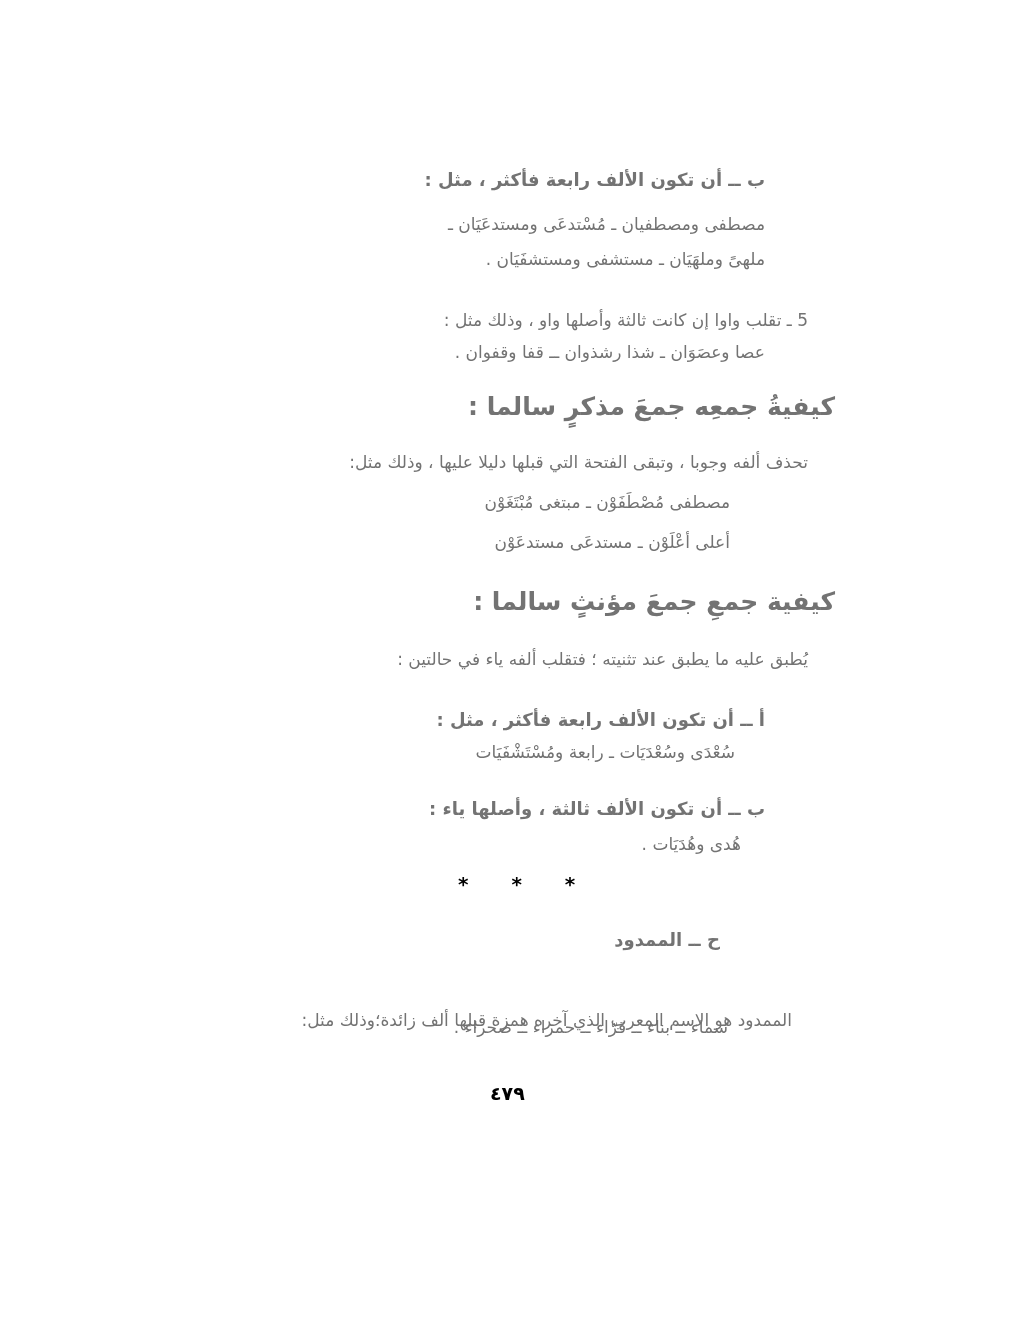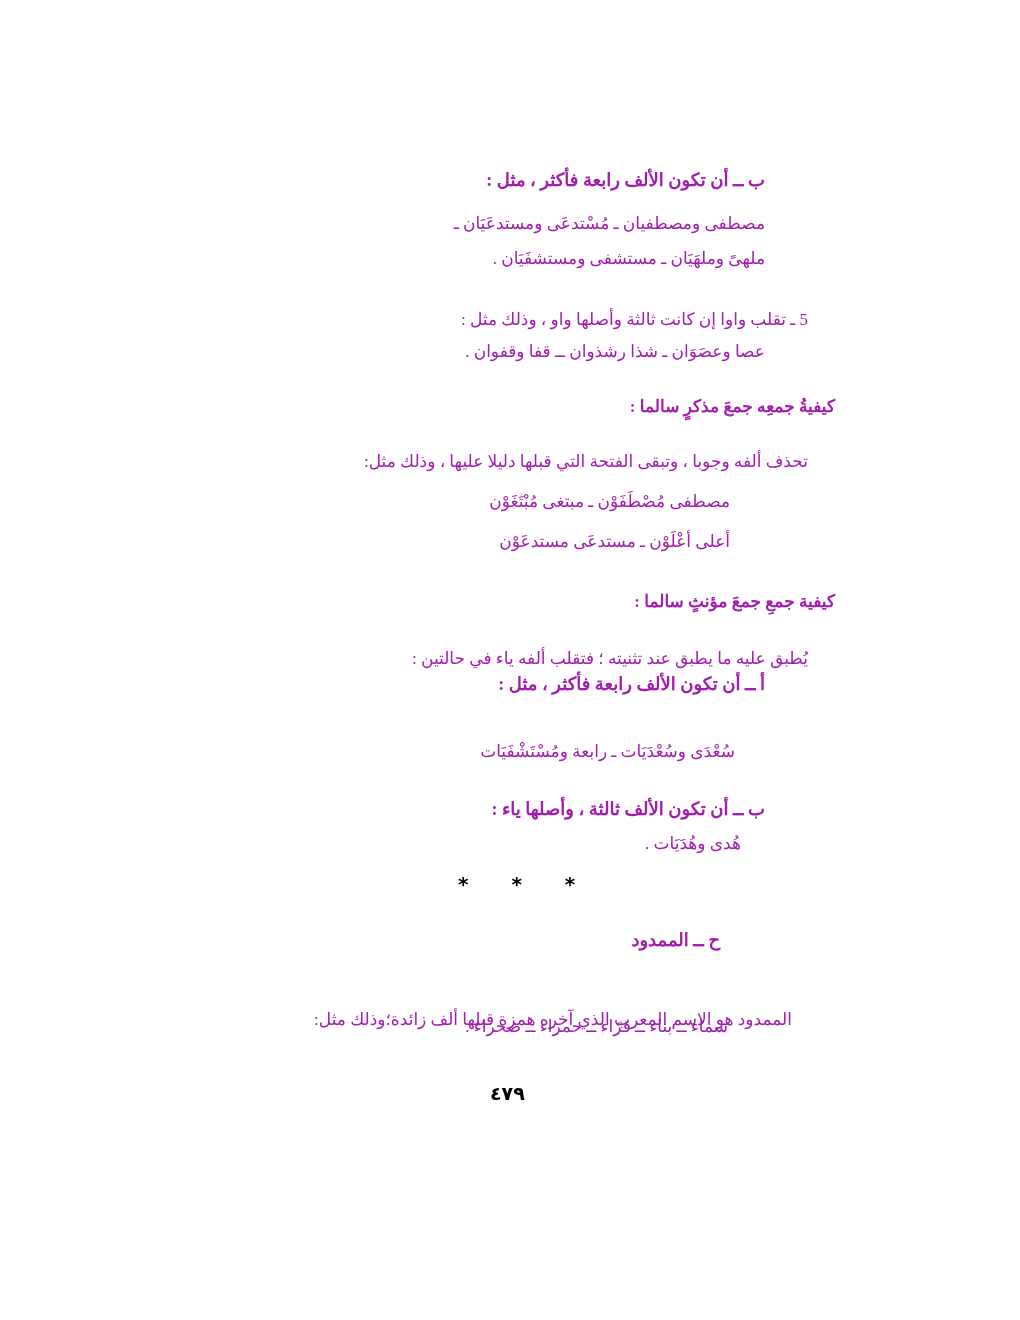--- a/index.html
+++ b/index.html
@@ -2,24 +2,24 @@
 <html><head>
   <meta charset="utf-8">
   <style>
     html, body { margin: 0; padding: 0; background: #ffffff; }
     body {
       width: 1020px; height: 1320px; position: relative; overflow: hidden;
       font-family: "DejaVu Sans", sans-serif; color: #000;
     }
     .line {
       position: absolute; direction: rtl; white-space: nowrap;
-      font-size: 17px; line-height: 24px; color: #a21caf; font-family: Liberation Serif, serif;
+      font-size: 17px; line-height: 24px; color: #737373;
     }
     .bold { font-weight: bold; font-size: 18px; }
-    .heading { font-weight: bold; font-size: 17px; }
+    .heading { font-weight: bold; font-size: 25px; }
     .stars {
       position: absolute; left: 458px; top: 872px; font-size: 20px; font-weight: bold;
       letter-spacing: 18px; direction: ltr;
     }
     .page-num {
       position: absolute; left: 490px; top: 1082px; font-size: 19px; font-weight: bold;
       direction: rtl;
     }
   </style>
 </head>
@@ -33,21 +33,21 @@
   <div class="line" style="right:212px; top:308px;">5 ـ تقلب واوا إن كانت ثالثة وأصلها واو ، وذلك مثل :</div>
   <div class="line" style="right:255px; top:340px;">عصا وعصَوَان ـ شذا رشذوان ــ قفا وقفوان .</div>
 
   <div class="line heading" style="right:185px; top:395px;">كيفيةُ جمعِه جمعَ مذكرٍ سالما :</div>
   <div class="line" style="right:212px; top:450px;">تحذف ألفه وجوبا ، وتبقى الفتحة التي قبلها دليلا عليها ، وذلك مثل:</div>
   <div class="line" style="right:290px; top:490px;">مصطفى مُصْطَفَوْن ـ مبتغى مُبْتَغَوْن</div>
   <div class="line" style="right:290px; top:530px;">أعلى أعْلَوْن ـ مستدعَى مستدعَوْن</div>
 
   <div class="line heading" style="right:185px; top:590px;text-align:center;">كيفية جمعِ جمعَ مؤنثٍ سالما :</div>
   <div class="line" style="right:212px; top:647px;">يُطبق عليه ما يطبق عند تثنيته ؛ فتقلب ألفه ياء في حالتين :</div>
-  <div class="line bold" style="right:255px; top:672px;margin-left:24px;">أ ــ أن تكون الألف رابعة فأكثر ، مثل :</div>
+  <div class="line bold" style="right:255px; top:708px;margin-left:24px;">أ ــ أن تكون الألف رابعة فأكثر ، مثل :</div>
   <div class="line" style="right:285px; top:740px;">سُعْدَى وسُعْدَيَات ـ رابعة ومُسْتَشْفَيَات</div>
   <div class="line bold" style="right:255px; top:797px;">ب ــ أن تكون الألف ثالثة ، وأصلها ياء :</div>
   <div class="line" style="right:279px; top:832px;">هُدى وهُدَيَات .</div>
 
   <div class="stars">* * *</div>
 
   <div class="line bold" style="right:300px; top:928px;text-align:right;">ح ــ الممدود</div>
   <div class="line" style="right:228px; top:1008px;">الممدود هو الاسم المعرب الذي آخره همزة قبلها ألف زائدة؛وذلك مثل:</div>
   <div class="line" style="right:292px; top:1015px;">سماء ــ بناء ــ قرّاء ــ حمراء ــ صحراء .</div>
 

